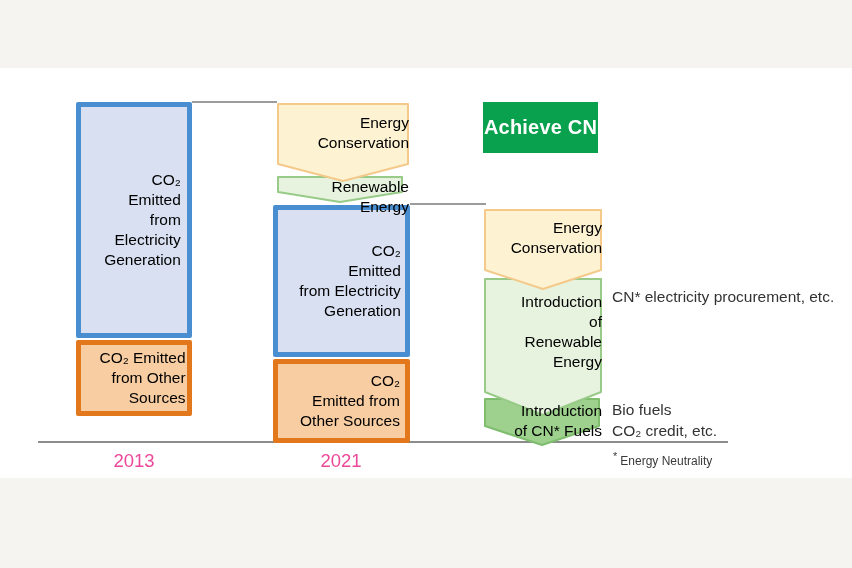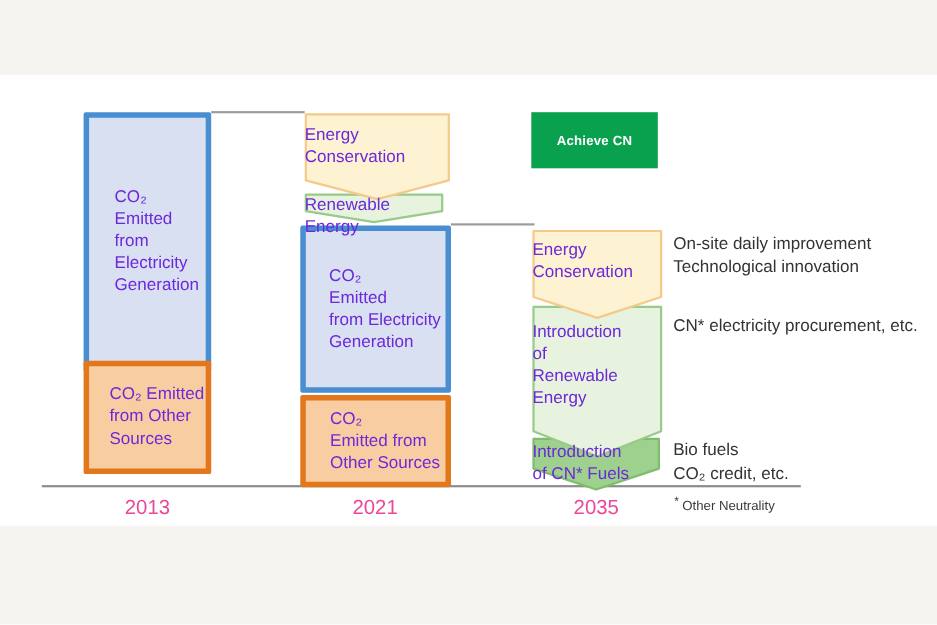--- a/index.html
+++ b/index.html
@@ -17,46 +17,46 @@
           border-top:2px solid var(--axis, #8c8c8c); }
   .stepline { position:absolute; height:0; border-top:2px solid #9c9c9c; }
   .step1 { left:192px; top:101px; width:85px; }
   .step2 { left:410px; top:203px; width:76px; }
 
   .bar { position:absolute; box-sizing:border-box; display:flex; align-items:center;
          justify-content:center; text-align:center; border-radius:2px;padding-left:17px; }
   .bar-elec { background:var(--electricity-fill, #d8e0f2); border:5px solid var(--electricity-border, #4a8ed2); }
   .bar-other { background:var(--other-fill, #f8cda2); border:5px solid var(--other-border, #e2771c); }
   .b13e { left:76px;  top:102px; width:116px; height:236px; }
-  .b13o { left:76px;  top:328px; width:116px; height:103px; }
+  .b13o { left:76px;  top:340px; width:116px; height:76px; }
   .b21e { left:273px; top:205px; width:137px; height:152px; }
   .b21o { left:273px; top:359px; width:137px; height:84px; }
 
   .bar-label, .arrow-label {
-    white-space:pre-line; text-align:left;
-    font-size:15.5px; line-height:1.3; color:#6d28d9;
+    white-space:pre-line; text-align:right;
+    font-size:15.5px; line-height:1.3; color:#000000;
   }
   .arrow { position:absolute; }
   .arrow svg { display:block; overflow:visible; }
   .poly-yellow { fill:var(--energy-conservation-fill, #fdf3d3); stroke:var(--energy-conservation-border, #f4c98a); stroke-width:2; stroke-linejoin:round; }
   .poly-lgreen { fill:var(--renewable-fill, #e7f3df); stroke:var(--renewable-border, #98ca88); stroke-width:2; stroke-linejoin:round; }
   .poly-dgreen { fill:var(--cn-fuels-fill, #9dd18d); stroke:var(--cn-fuels-border, #7fbd6e); stroke-width:2; stroke-linejoin:round; }
 
   .arrow-label { position:absolute; }
   .lbl-ec21  { left:277px; top:113px; width:132px; }
   .lbl-re21  { left:277px; top:177px; width:132px; }
   .lbl-ec35  { left:484px; top:218px; width:118px; }
   .lbl-re35  { left:484px; top:292px; width:118px; }
   .lbl-cnf35 { left:484px; top:401px; width:118px; }
 
   .achieve {
     position:absolute; left:483px; top:102px; width:115px; height:51px;
     background:var(--achieve-cn-bg, #0aa14e); color:#ffffff;
     display:flex; align-items:center; justify-content:center;
-    font-size:12px; font-weight:bold; letter-spacing:0.2px;
+    font-size:20px; font-weight:bold; letter-spacing:0.2px;
   }
 
   .year { position:absolute; top:450px; width:100px; text-align:center;
           font-size:18.5px; color:#ec4899; }
   .y13 { left:84px; } .y21 { left:291px; } .y35 { left:492px; }
 
   .annotation { position:absolute; left:612px; width:max-content;
                 font-size:15.5px; line-height:1.35; color:#333333;
                 white-space:pre-line; }
   .a1 { top:212px; } .a2 { top:287px; } .a3 { top:400px; }
@@ -140,25 +140,22 @@
 Energy</div>
   <div class="arrow-label lbl-cnf35">Introduction
 of CN* Fuels</div>
 
   <div class="achieve">
     <span>Achieve CN</span>
   </div>
 
   <div class="year y13">2013</div>
   <div class="year y21">2021</div>
-  <div class="year y35">2035</div>
 
-  <div class="annotation a1">On-site daily improvement
-Technological innovation</div>
   <div class="annotation a3">Bio fuels
 CO₂ credit, etc.</div>
   <div class="annotation a2">CN* electricity procurement, etc.</div>
 
   <div class="footnote">
-    <span class="fn-mark">*</span><span>Other Neutrality</span>
+    <span class="fn-mark">*</span><span>Energy Neutrality</span>
   </div>
 
 </div>
 
 </body></html>

